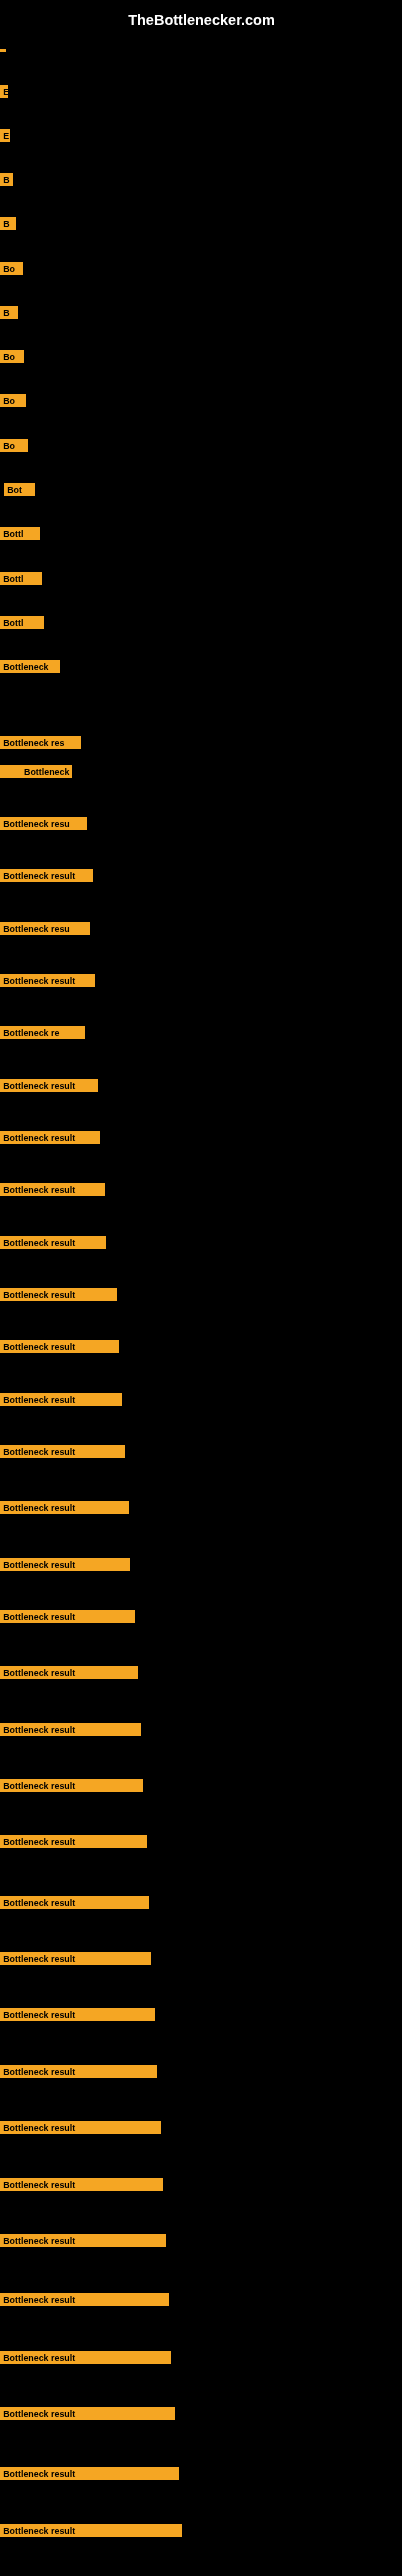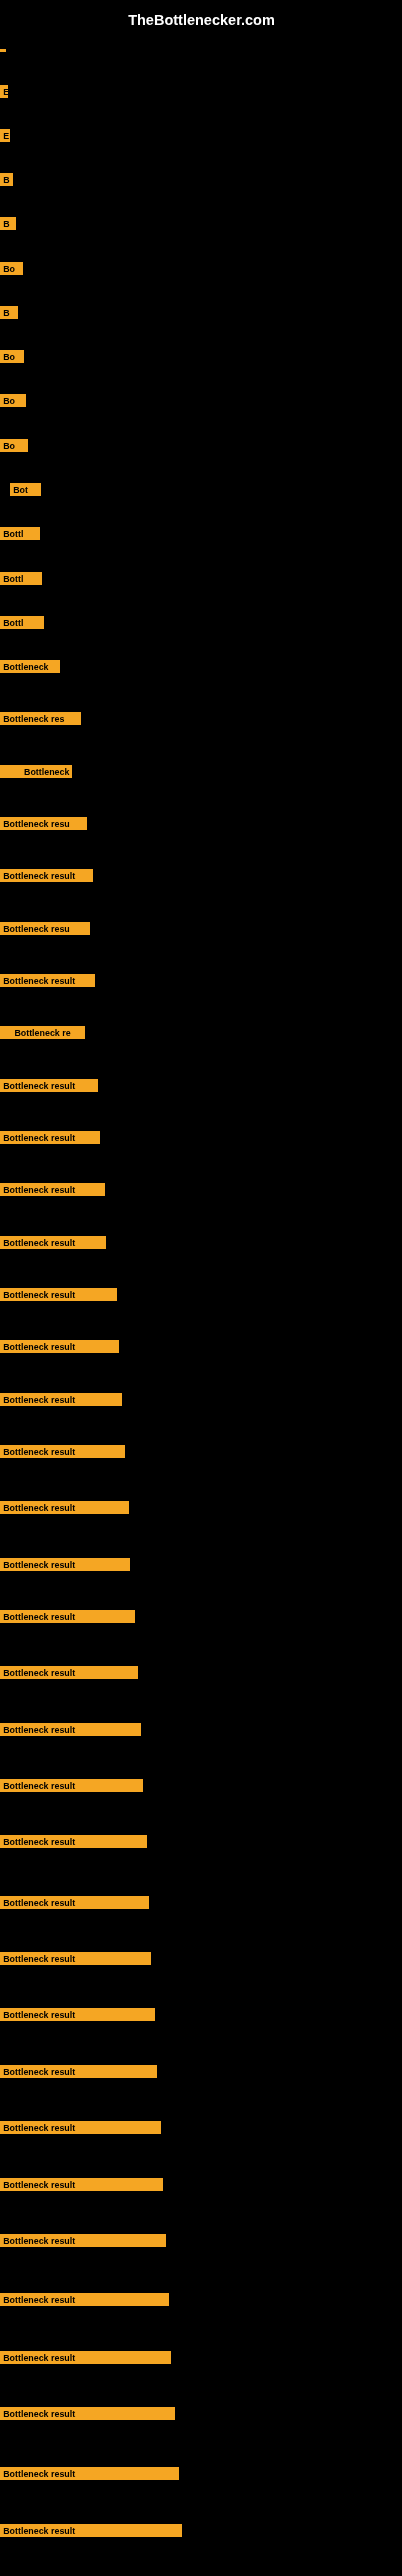--- a/index.html
+++ b/index.html
@@ -54,32 +54,32 @@
     <div class="bar-container" style="top: 40px; left: 0px;"><div class="bar-label" style="width: 4px; min-width: 4px; max-width: 4px;"></div></div>
     <div class="bar-container" style="top: 85px; left: 0px;"><div class="bar-label" style="width: 8px; min-width: 8px; max-width: 8px;">E</div></div>
     <div class="bar-container" style="top: 129px; left: 0px;"><div class="bar-label" style="width: 9.7px; min-width: 9.7px; max-width: 9.7px;">E</div></div>
     <div class="bar-container" style="top: 173px; left: 0px;"><div class="bar-label" style="width: 13px; min-width: 13px; max-width: 13px;">B</div></div>
     <div class="bar-container" style="top: 217px; left: 0px;"><div class="bar-label" style="width: 16px; min-width: 16px; max-width: 16px;">B</div></div>
     <div class="bar-container" style="top: 262px; left: 0px;"><div class="bar-label" style="width: 22.5px; min-width: 22.5px; max-width: 22.5px;">Bo</div></div>
     <div class="bar-container" style="top: 306px; left: 0px;"><div class="bar-label" style="width: 17.7px; min-width: 17.7px; max-width: 17.7px;">B</div></div>
     <div class="bar-container" style="top: 350px; left: 0px;"><div class="bar-label" style="width: 24px; min-width: 24px; max-width: 24px;">Bo</div></div>
     <div class="bar-container" style="top: 394px; left: 0px;"><div class="bar-label" style="width: 26px; min-width: 26px; max-width: 26px;">Bo</div></div>
     <div class="bar-container" style="top: 439px; left: 0px;"><div class="bar-label" style="width: 28px; min-width: 28px; max-width: 28px;">Bo</div></div>
-    <div class="bar-container" style="top: 483px; left: 10px;"><div class="bar-label" style="width: 31px; min-width: 31px; max-width: 31px;">Bot</div></div>
+    <div class="bar-container" style="top: 483px; left: 4px;"><div class="bar-label" style="width: 31px; min-width: 31px; max-width: 31px;">Bot</div></div>
     <div class="bar-container" style="top: 527px; left: 0px;"><div class="bar-label" style="width: 40px; min-width: 40px; max-width: 40px;">Bottl</div></div>
     <div class="bar-container" style="top: 572px; left: 0px;"><div class="bar-label" style="width: 42px; min-width: 42px; max-width: 42px;">Bottl</div></div>
     <div class="bar-container" style="top: 616px; left: 0px;"><div class="bar-label" style="width: 44px; min-width: 44px; max-width: 44px;">Bottl</div></div>
     <div class="bar-container" style="top: 660px; left: 0px;"><div class="bar-label" style="width: 60px; min-width: 60px; max-width: 60px;">Bottleneck</div></div>
-    <div class="bar-container" style="top: 712px; left: 0px;"><div class="bar-label" style="width: 81px; min-width: 81px; max-width: 81px;">Bottleneck res</div></div>
+    <div class="bar-container" style="top: 712px; left: 0px;"><div class="bar-label" style="width: 81px; min-width: 81px; max-width: 81px; margin-top: 24px;">Bottleneck res</div></div>
     <div class="bar-container" style="top: 765px; left: 0px;"><div class="bar-label" style="width: 72px; min-width: 72px; max-width: 72px; padding-left: 24px;">Bottleneck</div></div>
     <div class="bar-container" style="top: 817px; left: 0px;"><div class="bar-label" style="width: 87px; min-width: 87px; max-width: 87px;">Bottleneck resu</div></div>
     <div class="bar-container" style="top: 869px; left: 0px;"><div class="bar-label" style="width: 93px; min-width: 93px; max-width: 93px;">Bottleneck result</div></div>
     <div class="bar-container" style="top: 922px; left: 0px;"><div class="bar-label" style="width: 90px; min-width: 90px; max-width: 90px;">Bottleneck resu</div></div>
     <div class="bar-container" style="top: 974px; left: 0px;"><div class="bar-label" style="width: 95px; min-width: 95px; max-width: 95px;">Bottleneck result</div></div>
-    <div class="bar-container" style="top: 1026px; left: 0px;"><div class="bar-label" style="width: 85px; min-width: 85px; max-width: 85px; text-align: center;">Bottleneck re</div></div>
+    <div class="bar-container" style="top: 1026px; left: 0px;"><div class="bar-label" style="width: 85px; min-width: 85px; max-width: 85px;">Bottleneck re</div></div>
     <div class="bar-container" style="top: 1079px; left: 0px;"><div class="bar-label" style="width: 98px; min-width: 98px; max-width: 98px;">Bottleneck result</div></div>
     <div class="bar-container" style="top: 1131px; left: 0px;"><div class="bar-label" style="width: 100px; min-width: 100px; max-width: 100px;">Bottleneck result</div></div>
     <div class="bar-container" style="top: 1183px; left: 0px;"><div class="bar-label" style="width: 105px; min-width: 105px; max-width: 105px;">Bottleneck result</div></div>
     <div class="bar-container" style="top: 1236px; left: 0px;"><div class="bar-label" style="width: 106px; min-width: 106px; max-width: 106px;">Bottleneck result</div></div>
     <div class="bar-container" style="top: 1288px; left: 0px;"><div class="bar-label" style="width: 117px; min-width: 117px; max-width: 117px;">Bottleneck result</div></div>
     <div class="bar-container" style="top: 1340px; left: 0px;"><div class="bar-label" style="width: 119px; min-width: 119px; max-width: 119px;">Bottleneck result</div></div>
     <div class="bar-container" style="top: 1393px; left: 0px;"><div class="bar-label" style="width: 122px; min-width: 122px; max-width: 122px;">Bottleneck result</div></div>
     <div class="bar-container" style="top: 1445px; left: 0px;"><div class="bar-label" style="width: 125px; min-width: 125px; max-width: 125px;">Bottleneck result</div></div>
     <div class="bar-container" style="top: 1501px; left: 0px;"><div class="bar-label" style="width: 129px; min-width: 129px; max-width: 129px;">Bottleneck result</div></div>
     <div class="bar-container" style="top: 1558px; left: 0px;"><div class="bar-label" style="width: 130px; min-width: 130px; max-width: 130px;">Bottleneck result</div></div>

